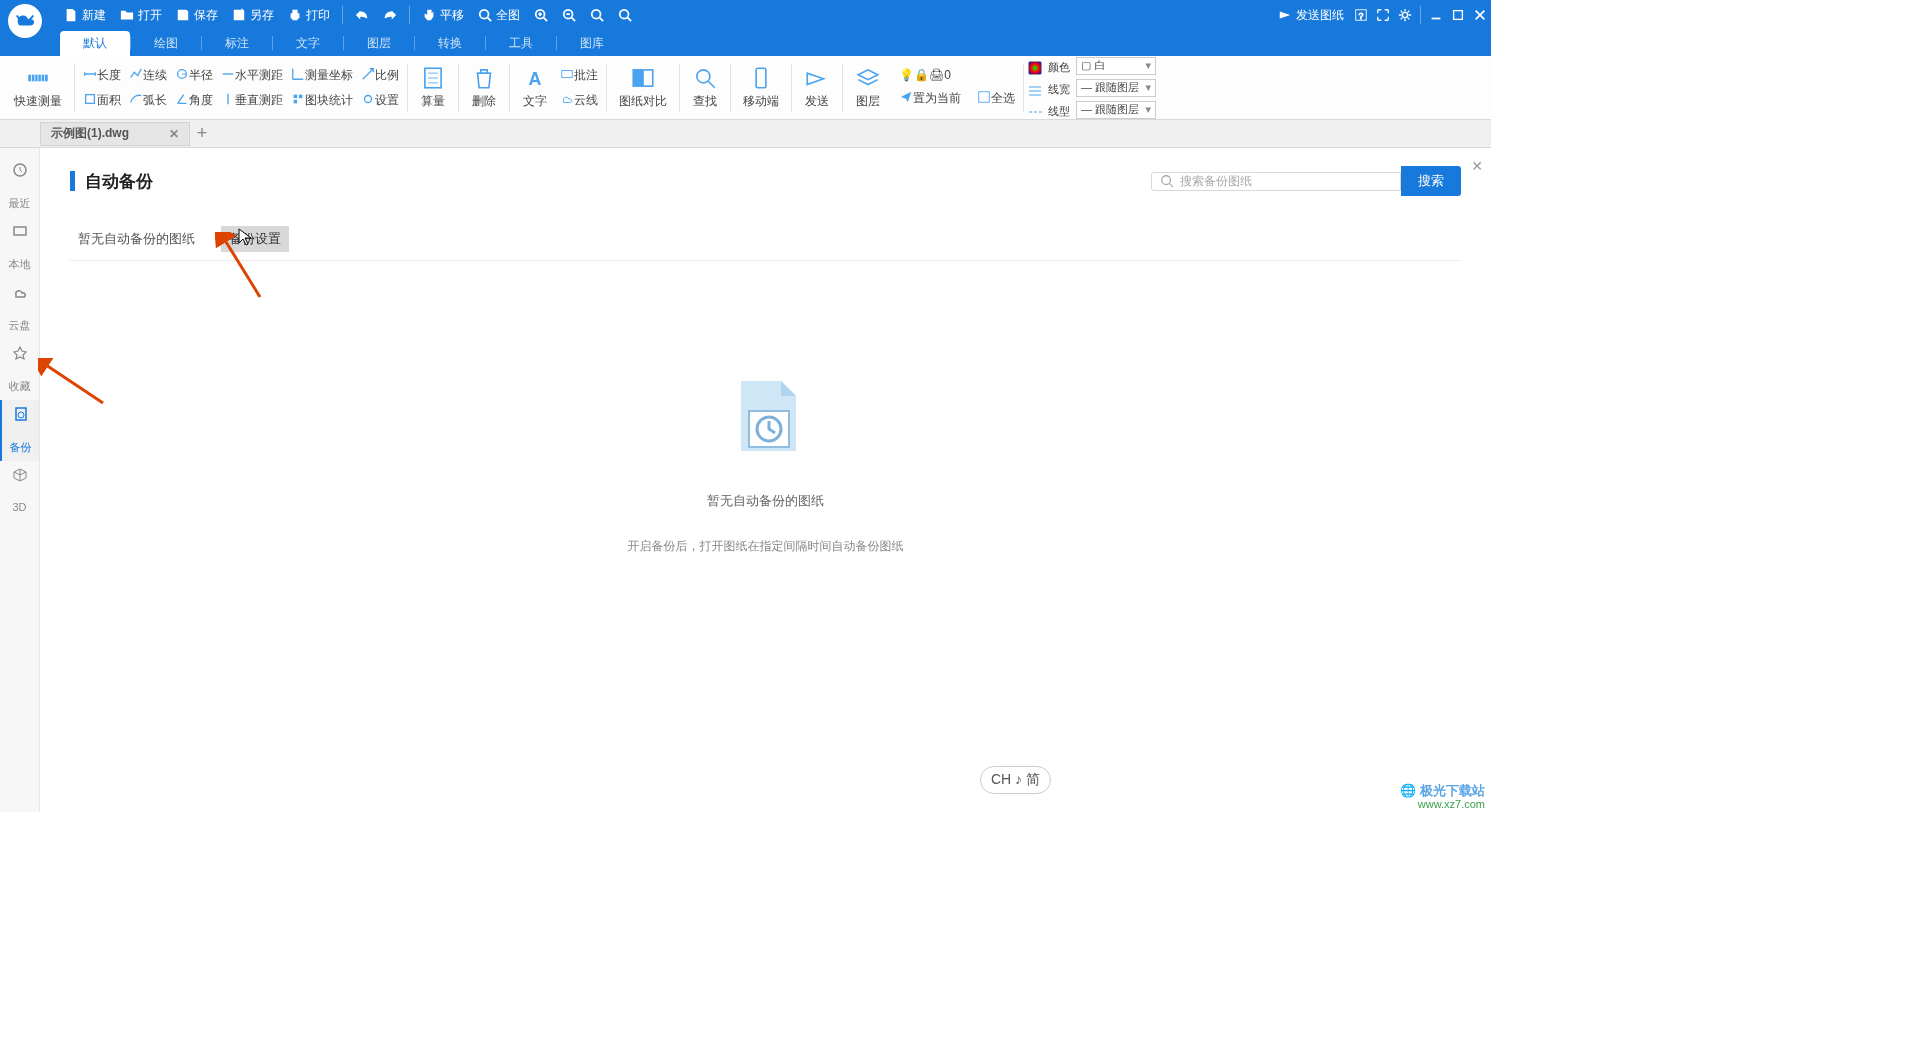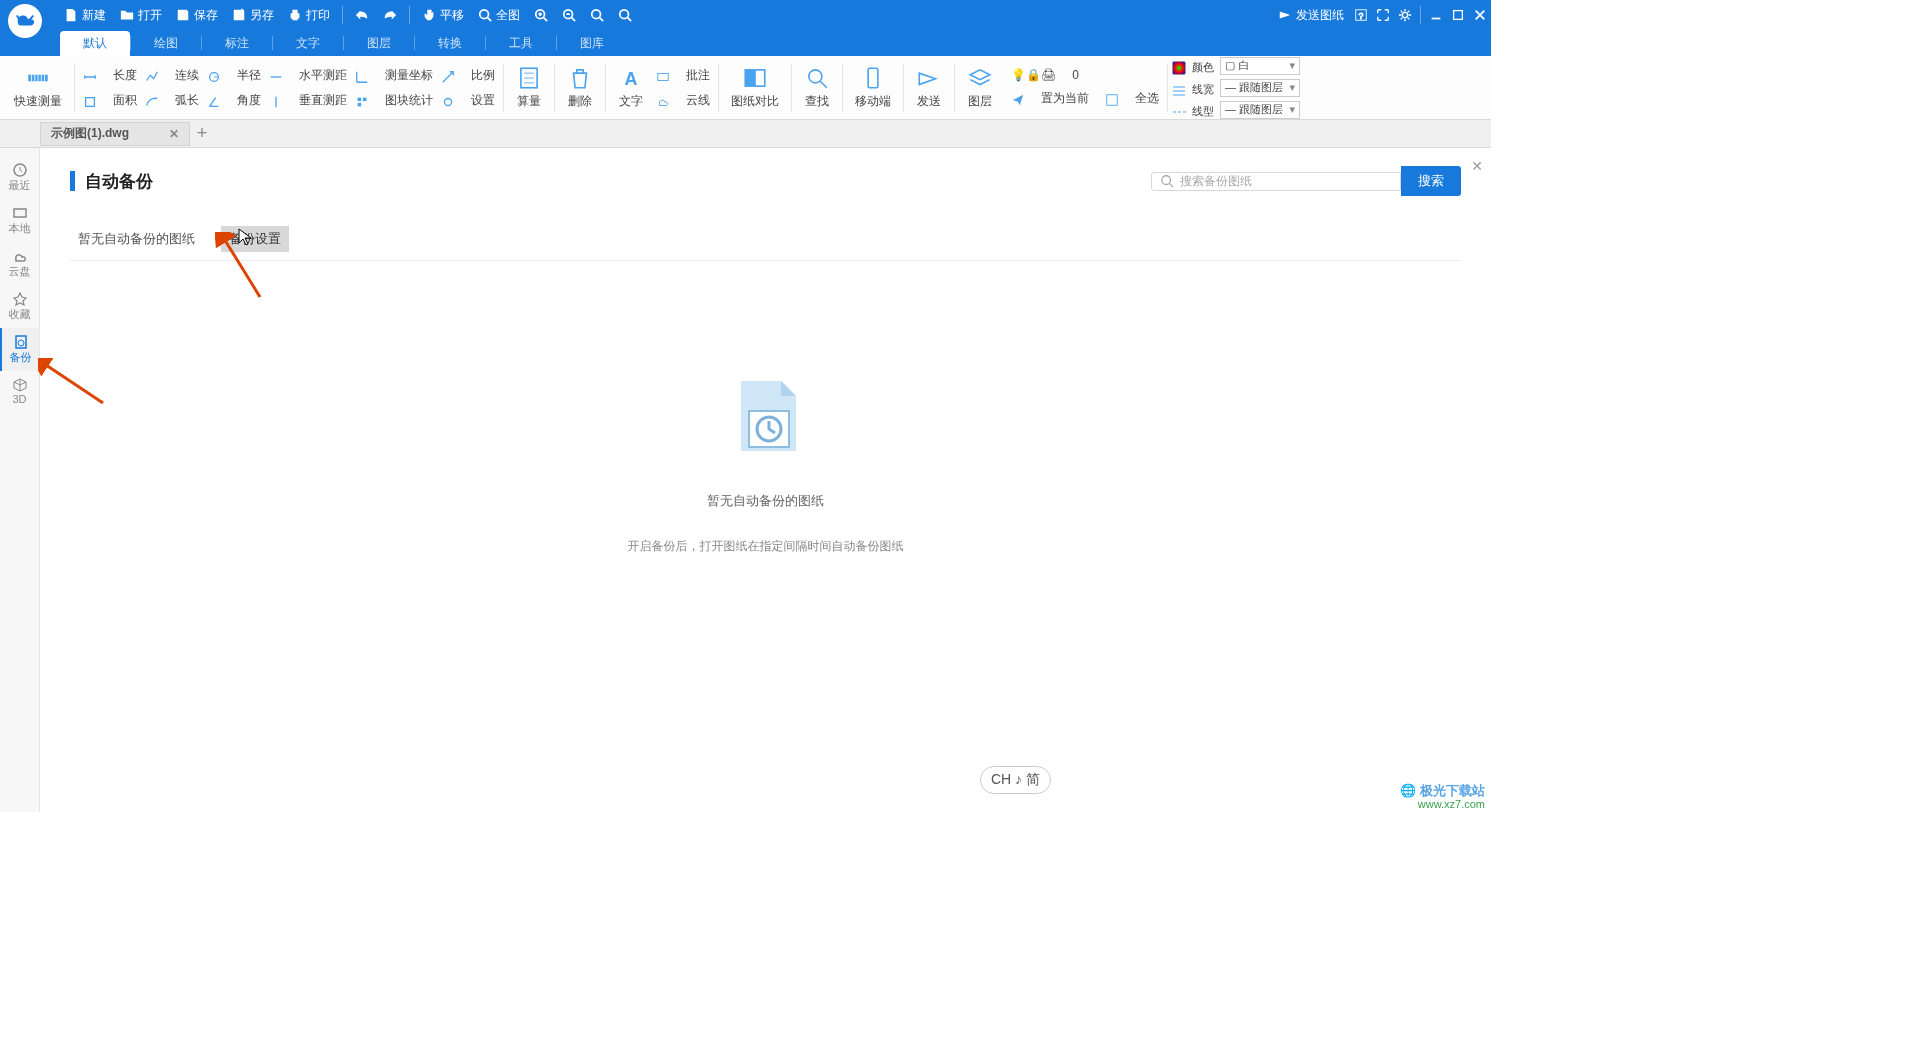--- a/index.html
+++ b/index.html
@@ -22,40 +22,40 @@
 .menubar { height:26px; background:#1779db; display:flex; align-items:flex-end; padding-left:60px;}
 .mtab { min-width:70px; text-align:center; font-size:12px; color:#cfe4f7; padding:4px 20px; cursor:pointer;}
 .mtab.active { background:#fff; color:#1779db; border-radius:4px 4px 0 0;}
 .msep { width:1px; height:14px; background:rgba(255,255,255,.3); align-self:center;}
 
 
 .ribbon { height:64px; background:#fdfdfd; border-bottom:1px solid #d9d9d9; display:flex; align-items:center; padding:0 6px; font-size:12px; color:#444;}
 .rbig { display:flex; flex-direction:column; align-items:center; gap:2px; padding:0 8px; cursor:pointer;}
 .rbig svg{width:26px;height:26px;}
 .rsep { width:1px; height:48px; background:#e3e3e3; margin:0 4px;}
-.rrow { display:flex; align-items:flex-end; gap:16px; padding:2px 4px; cursor:pointer;}
+.rrow { display:flex; align-items:flex-start; gap:0; padding:2px 4px; cursor:pointer;}
 .rrow svg{width:14px;height:14px;}
 .rcols { display:flex; flex-direction:column; gap:4px;}
 .rkv { display:flex; align-items:flex-end; gap:6px; font-size:11px;}
 .rkv .sel { width:80px; height:18px; border:1px solid #ccc; background:#fff; font-size:11px; display:flex; align-items:center; padding:0 4px; justify-content:space-between;}
 .rkv .sel::after{content:"▾";color:#888;}
 .swatch{width:14px;height:14px;background:radial-gradient(circle,#0f0,#f00,#00f);border:1px solid #999;border-radius:2px;}
 
 
 .filestrip { height:28px; background:#f0f0f0; border-bottom:1px solid #d9d9d9; display:flex; align-items:center; padding-left:40px;}
 .filetab { background:#e5e5e5; border:1px solid #d3d3d3; height:24px; display:flex; align-items:center; padding:0 10px; font-size:12px; color:#555; gap:40px;font-weight:bold;}
 .filetab .x{color:#888;cursor:pointer;}
 .addtab { width:24px; text-align:center; font-size:18px; color:#888; cursor:pointer;}
 
 
 .bodywrap { display:flex; height:calc(812px - 30px - 26px - 64px - 28px); }
 
 
 .sidebar { width:40px; background:#f7f7f7; border-right:1px solid #e6e6e6; display:flex; flex-direction:column; align-items:center; padding-top:8px;}
-.sbitem { display:flex; flex-direction:column; align-items:center; gap:0; padding:6px 0; font-size:11px; color:#888; cursor:pointer; width:100%;}
+.sbitem { display:flex; flex-direction:column; align-items:center; gap:18px; padding:6px 0; font-size:11px; color:#888; cursor:pointer; width:100%;}
 .sbitem.active{color:#1779db; background:#f0f0f0; border-left:2px solid #1779db;}
 .sbitem svg{width:16px;height:16px;}
 
 
 .mainpanel { flex:1; position:relative; padding:18px 30px; }
 .ph-row { display:flex; align-items:center; justify-content:space-between;}
 .ph-title { display:flex; align-items:center; gap:10px; font-size:17px; font-weight:600; color:#222;}
 .ph-title::before{content:"";width:5px;height:20px;background:#1779db;}
 .searchbox { display:flex; align-items:center; }
 .sinput { width:250px; height:19px; border:1px solid #d8d8d8; border-radius:3px 0 0 3px; display:flex; align-items:center; padding:0 8px; gap:6px; color:#aaa; font-size:12px;}

